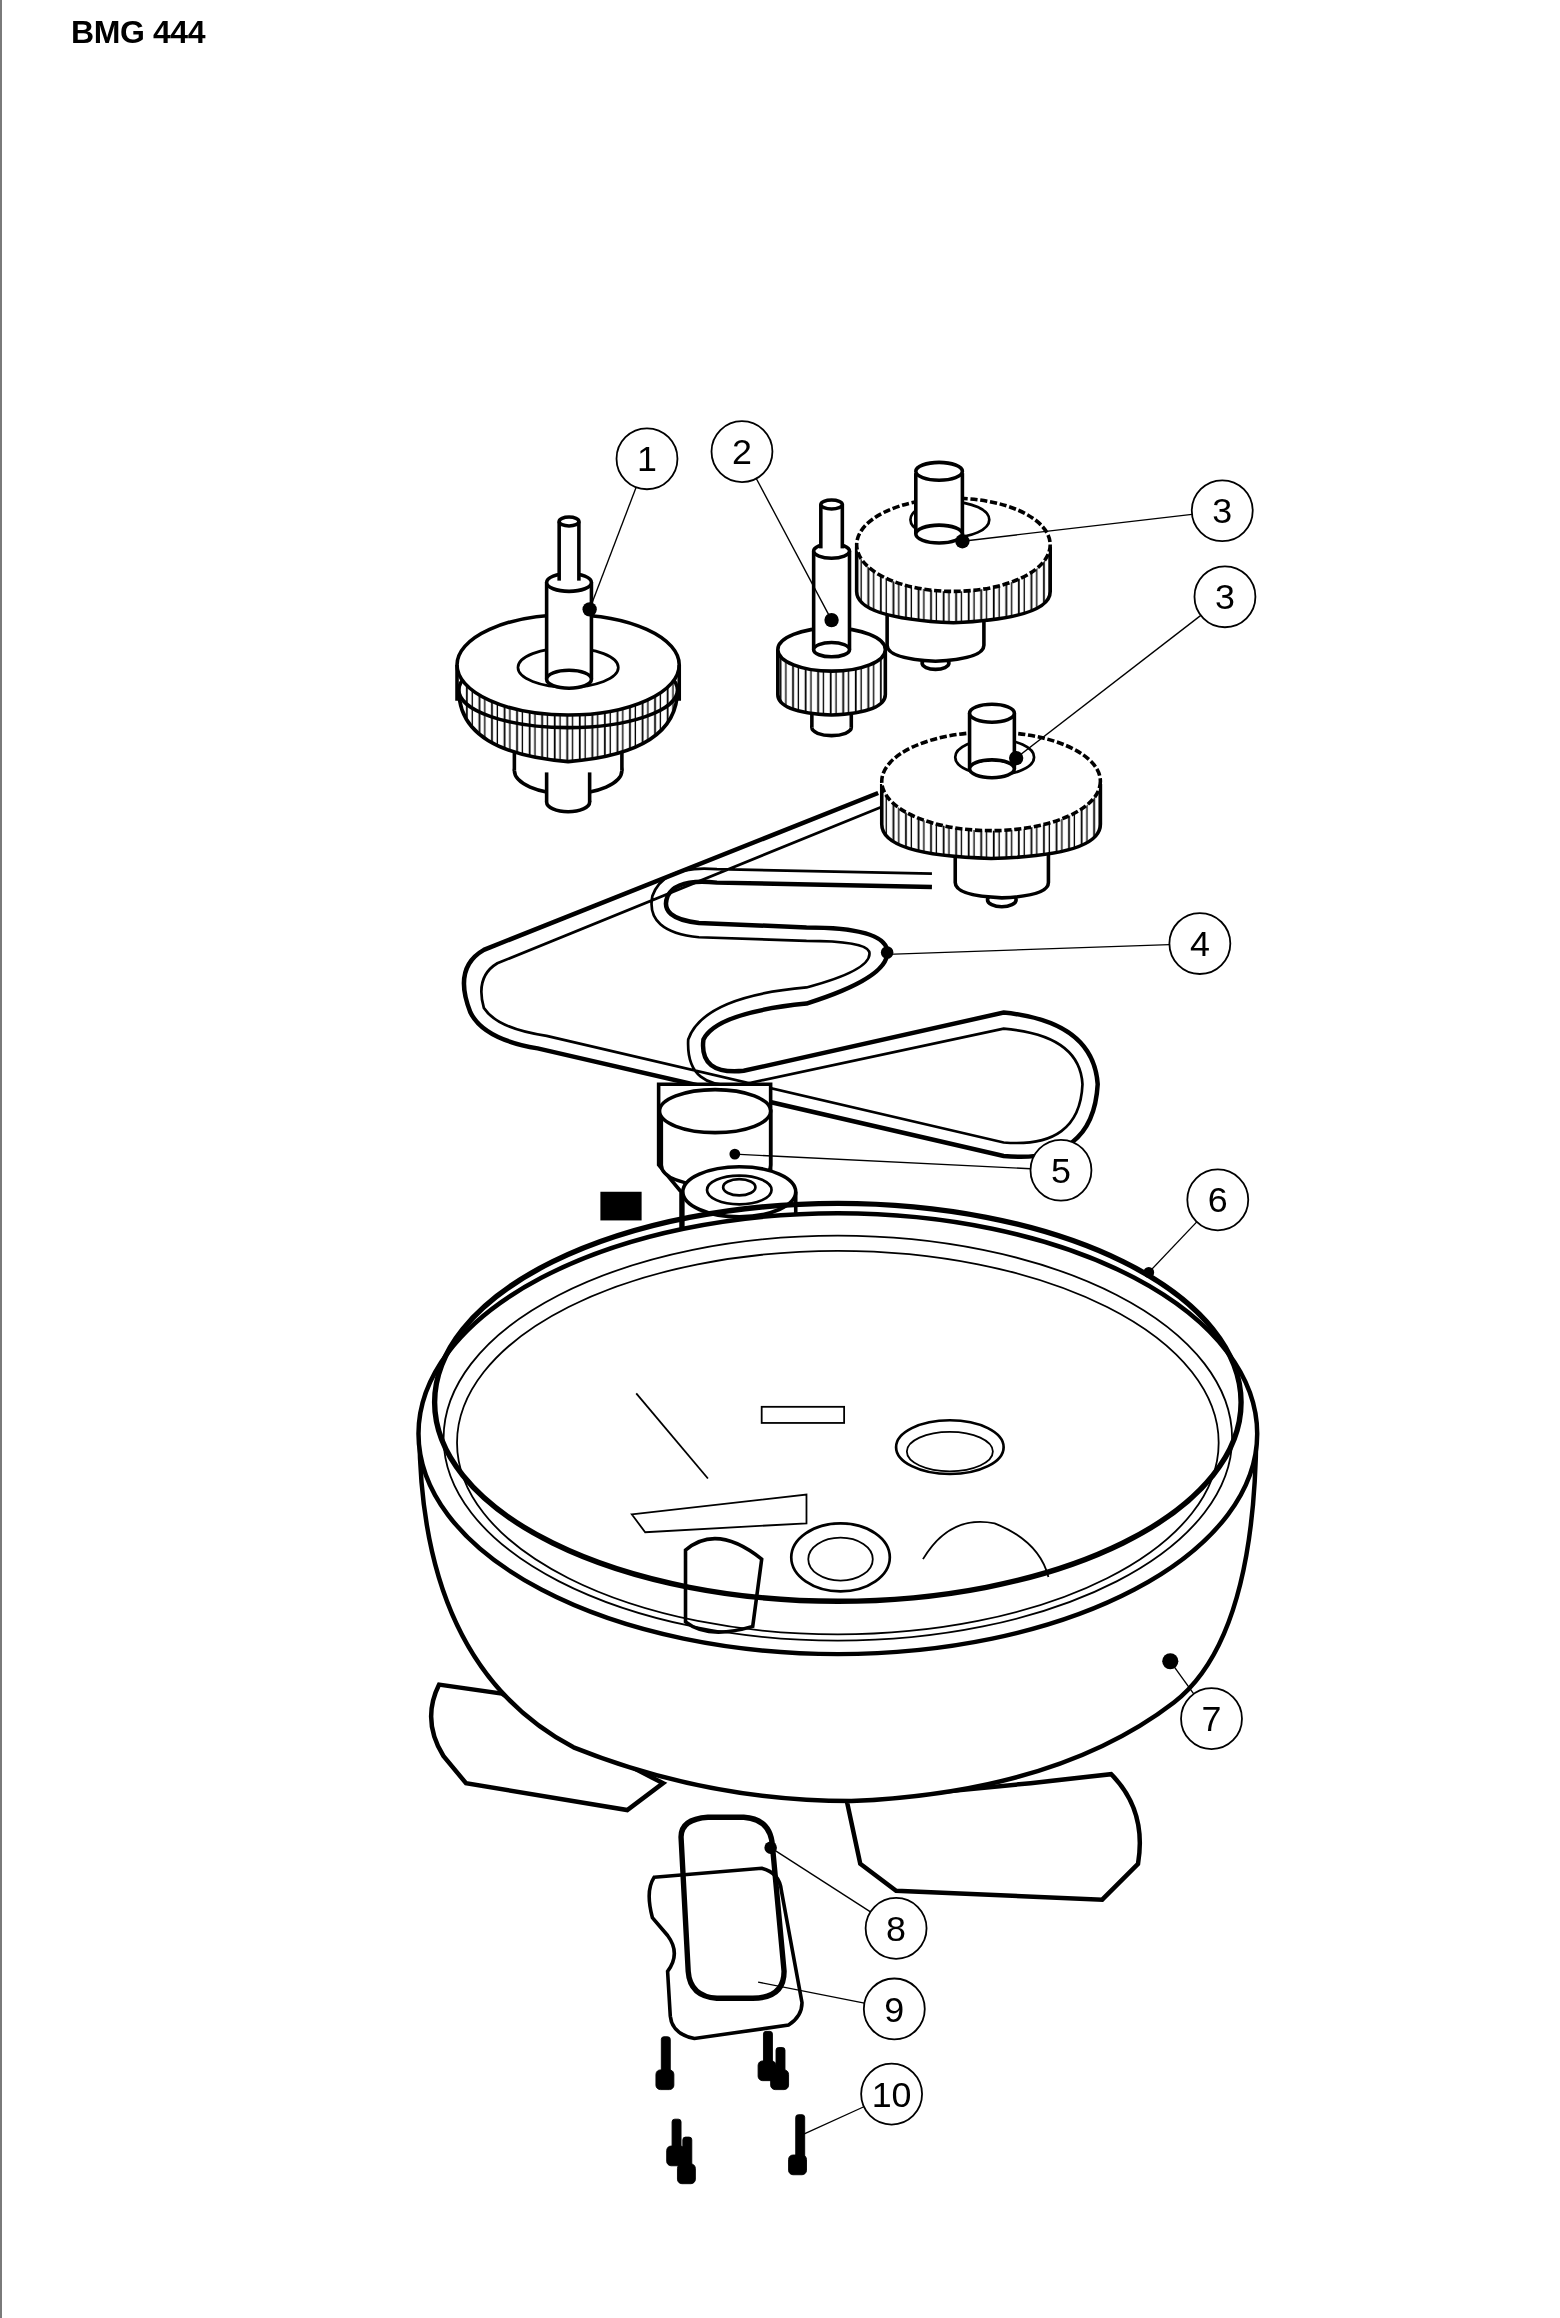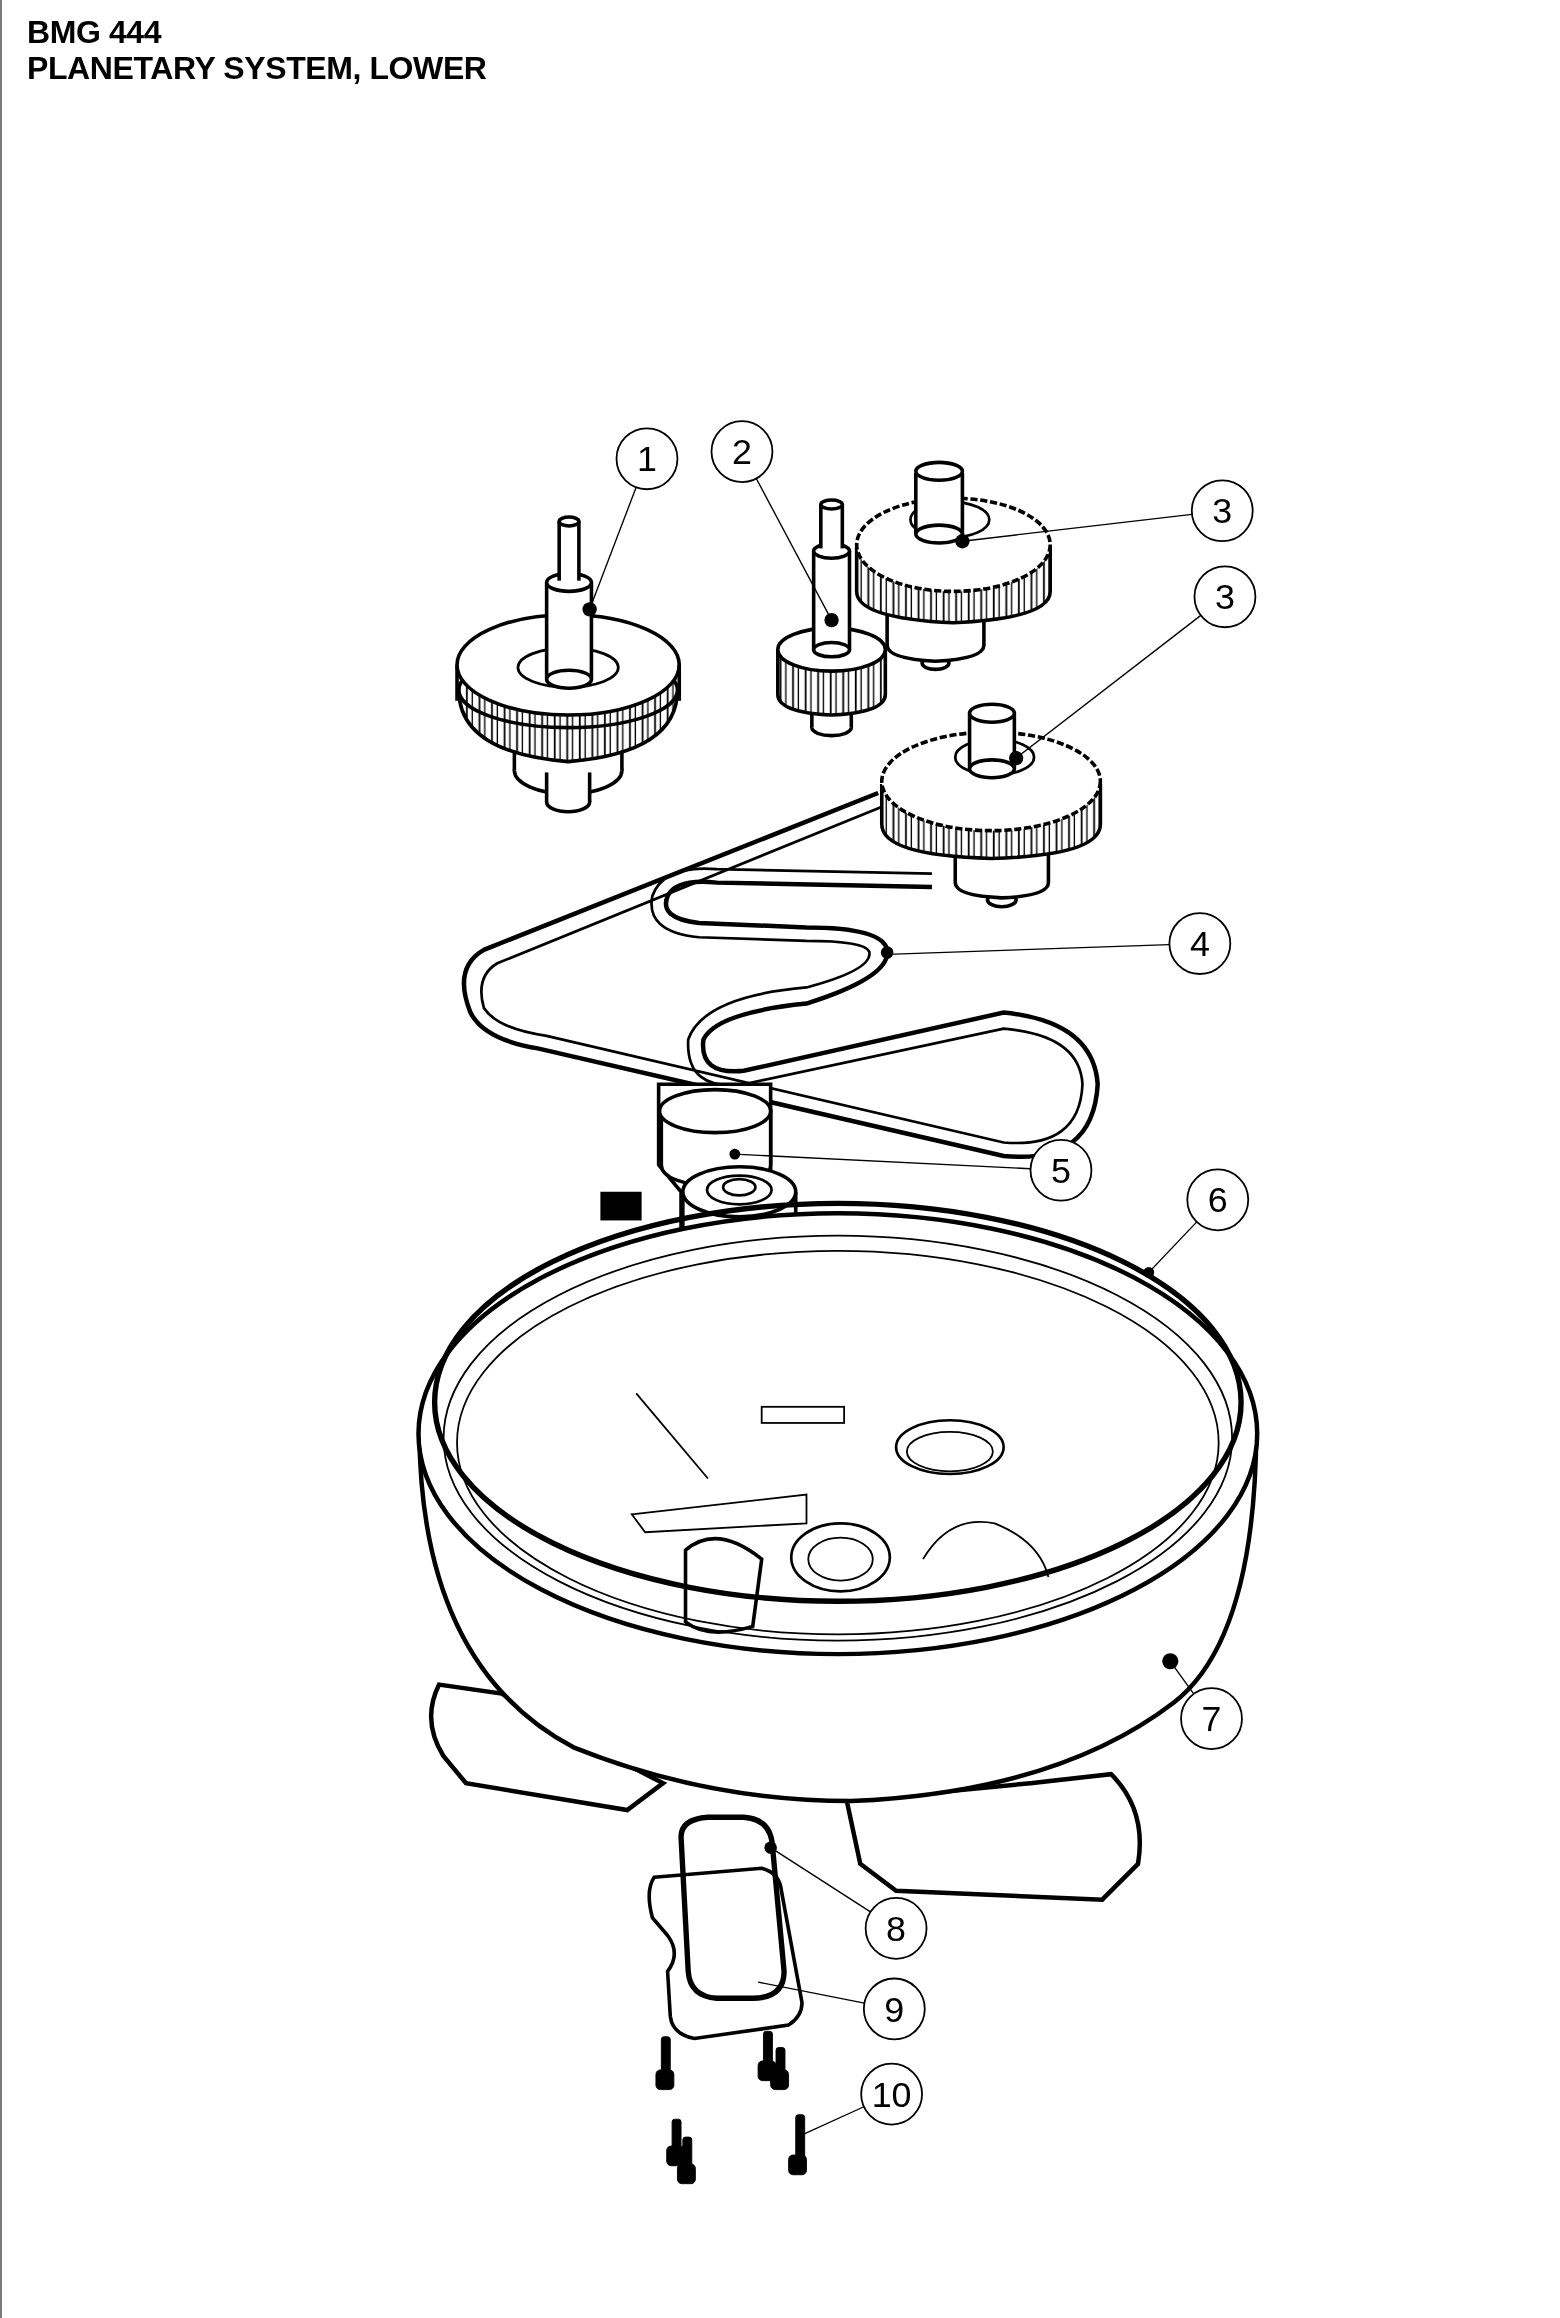--- a/index.html
+++ b/index.html
@@ -1,30 +1,29 @@
 <!DOCTYPE html>
 <html style="font-size:14.3px"><head>
 <meta charset="utf-8">
 <style>
   html, body { margin:0; padding:0; background:#ffffff; }
   body { width:1561px; height:2319px; position:relative; overflow:hidden; font-family:"Liberation Sans", sans-serif; }
   .left-border { position:absolute; left:0; top:0; width:1.8px; height:2319px; background:#7a7a7a; }
   .title-block { position:absolute; left:27px; top:14.3px; color:#000; font-weight:bold; font-family:"Liberation Sans", sans-serif; }
-  .title-line { font-size:32px; line-height:36px; letter-spacing:-0.4px; white-space:nowrap; }
+  .title-line { font-size:32px; line-height:36px; letter-spacing:-0.4px; white-space:nowrap;margin-left:44px; }
   svg.drawing { position:absolute; left:0; top:0; }
   .callout-label { font-family:"Liberation Sans", sans-serif; font-size:40px; fill:#000; }
 </style>
 </head>
 <body>
 
 <div class="left-border"></div>
 
 <div class="title-block">
   <div class="title-line">BMG 444</div>
-  <div class="title-line">PLANETARY SYSTEM, LOWER</div>
 </div>
 
 <svg class="drawing" width="1561" height="2319" viewBox="0 0 1742 2588" xmlns="http://www.w3.org/2000/svg">
   <defs>
     <pattern id="teeth" width="14" height="60" patternUnits="userSpaceOnUse">
       <rect width="14" height="60" fill="#fff"></rect>
       <line x1="3" y1="0" x2="3" y2="60" stroke="#000" stroke-width="2"></line>
       <line x1="9" y1="0" x2="9" y2="60" stroke="#000" stroke-width="1.5"></line>
     </pattern>
   </defs>

